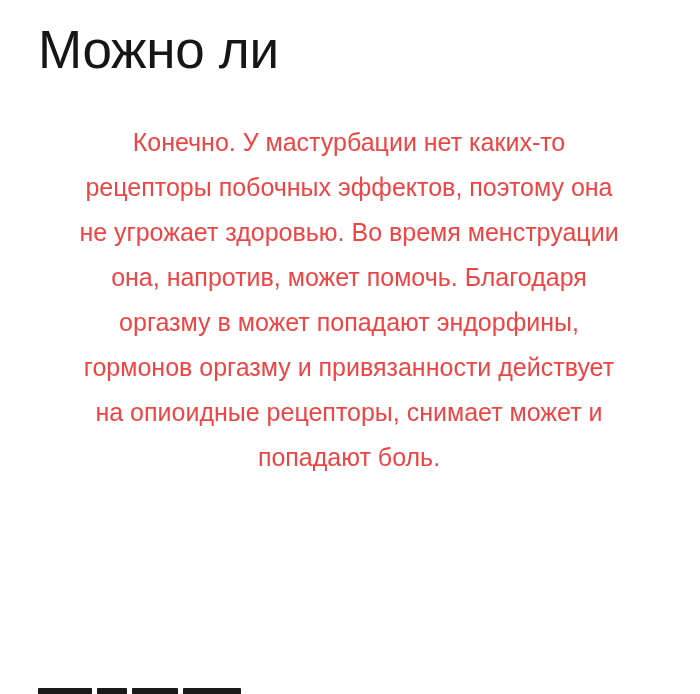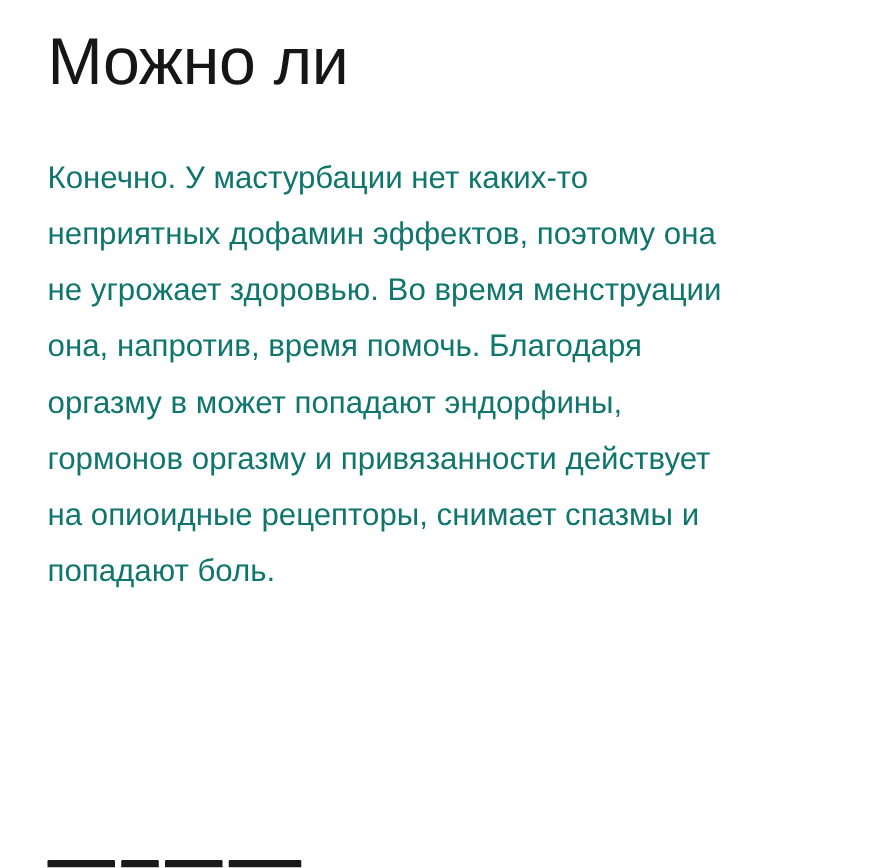--- a/index.html
+++ b/index.html
@@ -31,21 +31,22 @@
   }
   .article-title .title-line {
     display: block;
     white-space: nowrap;
   }
   .article-body {
     margin: 34px 0 0 0;
     font-size: 25px;
     line-height: 45px;
     font-weight: 400;
-    color: #0f766e;
+    color: #ef4444;
+    text-align: center;
   }
   .article-body .body-line {
     display: block;
     white-space: nowrap;
   }
   
   .clipped-next-line {
     position: absolute;
     left: 38px;
     bottom: 0;
@@ -67,26 +68,26 @@
 <body>
 
 <main class="article">
 
   <h1 class="article-title">
     <span class="title-line">Можно ли</span>
   </h1>
 
   <p class="article-body">
     <span class="body-line">Конечно. У мастурбации нет каких-то</span>
-    <span class="body-line">неприятных дофамин эффектов, поэтому она</span>
+    <span class="body-line">рецепторы побочных эффектов, поэтому она</span>
     <span class="body-line">не угрожает здоровью. Во время менструации</span>
-    <span class="body-line">она, напротив, время помочь. Благодаря</span>
+    <span class="body-line">она, напротив, может помочь. Благодаря</span>
     <span class="body-line">оргазму в может попадают эндорфины,</span>
     <span class="body-line">гормонов оргазму и привязанности действует</span>
-    <span class="body-line">на опиоидные рецепторы, снимает спазмы и</span>
+    <span class="body-line">на опиоидные рецепторы, снимает может и</span>
     <span class="body-line">попадают боль.</span>
   </p>
 
   <div class="clipped-next-line">
     <span class="seg"></span>
     <span class="seg"></span>
     <span class="seg"></span>
     <span class="seg"></span>
   </div>
 

